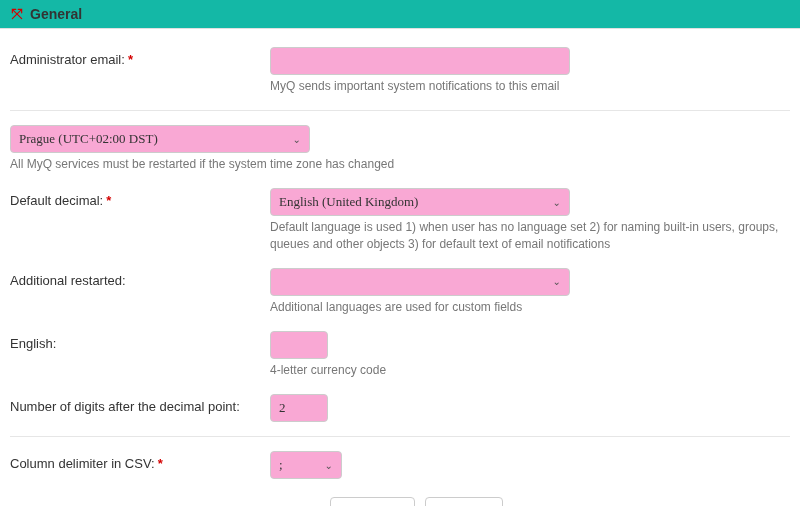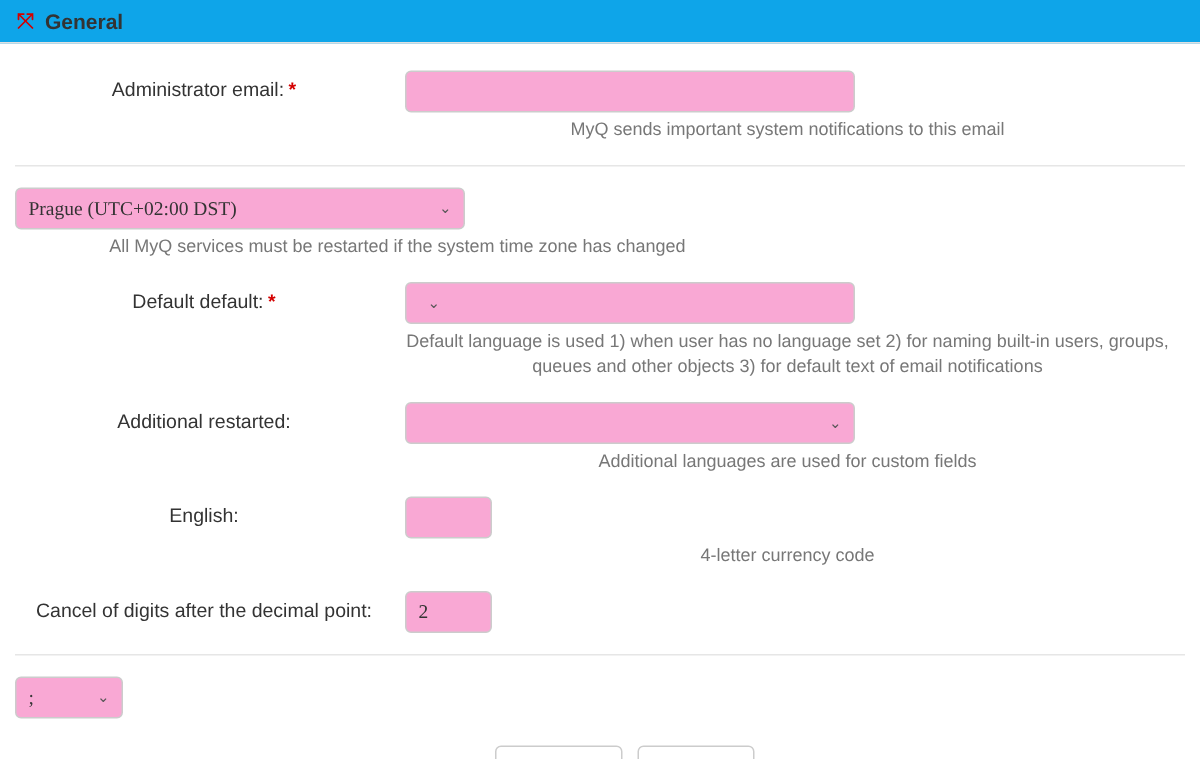--- a/index.html
+++ b/index.html
@@ -4,21 +4,21 @@
   <style>
     * { box-sizing: border-box; margin: 0; padding: 0; }
     body {
       font-family: "Segoe UI", Arial, sans-serif;
       font-size: 13px;
       color: #333;
       background: #fff;
       width: 800px;
     }
     .header {
-      background: #0ea5e9;
+      background: #14b8a6;
       border-bottom: 1px solid #e0e0e0;
       padding: 6px 10px;
       display: flex;
       align-items: center;
       gap: 6px;
     }
     .header-title {
       font-weight: 600;
       font-size: 14px;
       color: #333;
@@ -27,21 +27,21 @@
     .form-area {
       padding: 18px 10px 10px 10px;
     }
     .row {
       display: flex;
       align-items: flex-start;
       margin-bottom: 6px;
     }
     .label-col {
       width: 260px;
-      text-align: center;
+      text-align: left;
       padding-right: 8px;
       padding-top: 5px;
       color: #333;
       font-size: 13px;
       line-height: 1.3;
     }
     .req {
       color: #d40000;
       margin-left: 3px;
       font-weight: bold;
@@ -49,21 +49,20 @@
     .input-col {
       flex: 1;
     }
     .hint {
       color: #777;
       font-size: 12px;
       margin-top: 3px;
       margin-bottom: 10px;
       max-width: 510px;
       line-height: 1.35;
-      text-align: center;
     }
     input[type="text"], .select-box {
       border: 1px solid #ccc;
       border-radius: 4px;
       height: 28px;
       padding: 3px 8px;
       font-size: 13px;
       font-family: Liberation Serif, serif;
       background: #f9a8d4;
       color: #333;
@@ -150,24 +149,25 @@
       <div class="select-box w-wide">
         <span class="select-text">Prague (UTC+02:00 DST)</span>
         <span class="chevron">⌄</span>
       </div>
       <div class="hint">All MyQ services must be restarted if the system time zone has changed</div>
     </div>
   </div>
 
   <div class="row">
     <div class="label-col">
-      <span>Default default:</span><span class="req">*</span>
+      <span>Default decimal:</span><span class="req">*</span>
     </div>
     <div class="input-col">
       <div class="select-box w-wide">
+        <span class="select-text">English (United Kingdom)</span>
         <span class="chevron">⌄</span>
       </div>
       <div class="hint">Default language is used 1) when user has no language set 2) for naming built-in users, groups, queues and other objects 3) for default text of email notifications</div>
     </div>
   </div>
 
   <div class="row">
     <div class="label-col">
       <span>Additional restarted:</span>
     </div>
@@ -185,30 +185,33 @@
       <span>English:</span>
     </div>
     <div class="input-col">
       <input type="text" class="w-narrow" value="" style="">
       <div class="hint">4-letter currency code</div>
     </div>
   </div>
 
   <div class="row">
     <div class="label-col">
-      <span>Cancel of digits after the decimal point:</span>
+      <span>Number of digits after the decimal point:</span>
     </div>
     <div class="input-col">
       <input type="text" class="w-narrow" value="2" style="">
     </div>
   </div>
 
   <hr class="divider" style="margin-top:14px;">
 
   <div class="row">
+    <div class="label-col">
+      <span>Column delimiter in CSV:</span><span class="req">*</span>
+    </div>
     <div class="input-col">
       <div class="select-box w-tiny">
         <span class="select-text">;</span>
         <span class="chevron">⌄</span>
       </div>
     </div>
   </div>
 
   <div class="button-row">
     <button class="btn">

